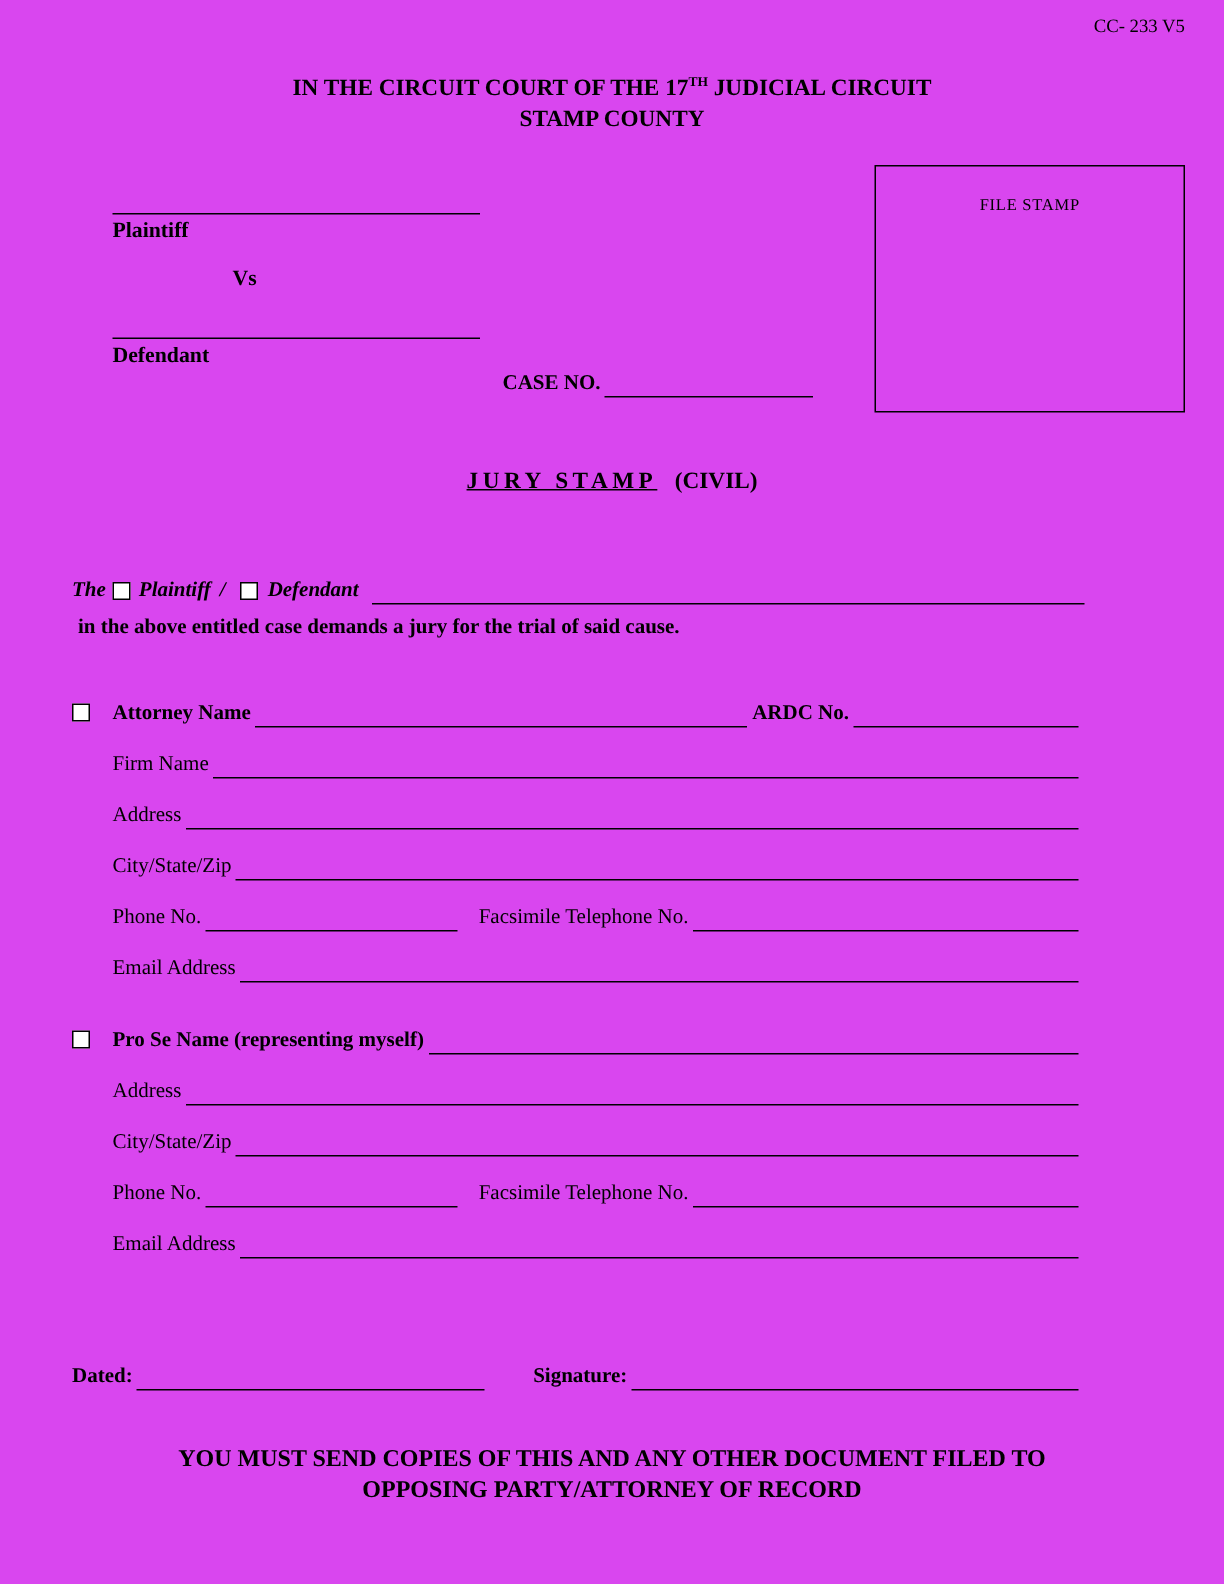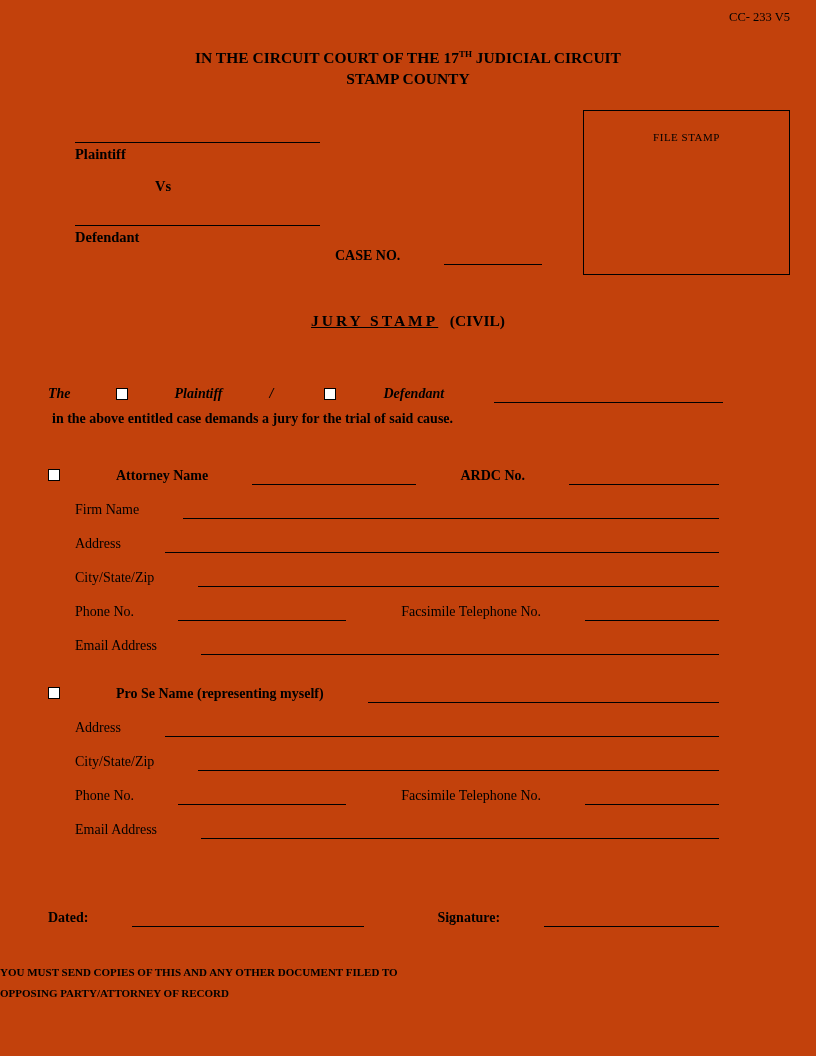--- a/index.html
+++ b/index.html
@@ -1,20 +1,20 @@
 <!DOCTYPE html>
 <html><head>
 <meta charset="utf-8">
 <style>
   html,body { margin:0; padding:0; background:#e8e8e8; }
   .page {
     position:relative;
     width:816px; height:1056px;
     margin:0 auto;
-    background:#c2410c;
+    background:#d946ef;
     font-family:"Liberation Serif", serif;
     color:#000;
     font-size:14px;
     overflow:hidden;
   }
 
   
   .form-number { position:absolute; top:10px; right:26px; font-size:12.5px; }
   .court-header { position:absolute; top:44px; left:0; width:100%; text-align:center;
                   font-weight:bold; font-size:15.5px; line-height:21px; }
@@ -35,21 +35,21 @@
   #defendant-label { top:229px; }
   .caseno-row { position:absolute; left:335px; top:246px; width:210px; display:flex; align-items:flex-end; }
   .caseno-row .lbl { font-weight:bold; font-size:14px; white-space:nowrap; }
 
   
   .doc-title { position:absolute; top:312px; left:0; width:100%; text-align:center;
                font-weight:bold; font-size:15.5px; }
   .doc-title .main { letter-spacing:3px; text-decoration:underline; }
 
   
-  .frow { display:flex; align-items:flex-end; height:19px; margin-bottom:15px;gap:41px; }
+  .frow { display:flex; align-items:flex-end; height:19px; margin-bottom:15px; }
   .frow .lbl { white-space:nowrap; line-height:18px; }
   .fill { flex:1 1 auto; border-bottom:1px solid #000; height:3px; margin:0 3px; min-width:20px; }
   .cb { display:inline-block; width:10px; height:10px; border:1.5px solid #000;
         flex:0 0 auto; margin:0 6px 3px 0; background:#fff; }
 
   
   .demand { position:absolute; left:48px; top:384px; width:678px; font-weight:bold; }
   .demand .frow { margin-bottom:0;font-style:italic; }
   .demand .cb { margin-left:4px; }
   .demand-line2 { margin-top:8px; padding-left:4px; font-size:14px; }
@@ -63,22 +63,22 @@
   .section .head .cb { margin-right:15px; margin-bottom:4px; }
   .fill.ardc { flex:0 0 150px; }
   .fill.phone { flex:0 0 168px; margin-right:14px; }
 
   
   #row-dated { position:absolute; left:48px; top:908px; width:674px; }
   #row-dated .lbl { font-weight:bold; }
   #row-dated .fill.dated { flex:0 0 232px; margin-right:32px; }
 
   
-  .notice { position:absolute; top:962px; left:0; width:100%; text-align:left;
-            font-weight:bold; font-size:11px; line-height:21px; }
+  .notice { position:absolute; top:962px; left:0; width:100%; text-align:center;
+            font-weight:bold; font-size:16px; line-height:21px; }
 </style>
 </head>
 <body>
 
 <div class="page">
 
   <div class="form-number">CC- 233 V5</div>
 
   <div class="court-header">
     <div><span>IN THE CIRCUIT COURT OF THE 17</span><sup>TH</sup><span> JUDICIAL CIRCUIT</span></div>

